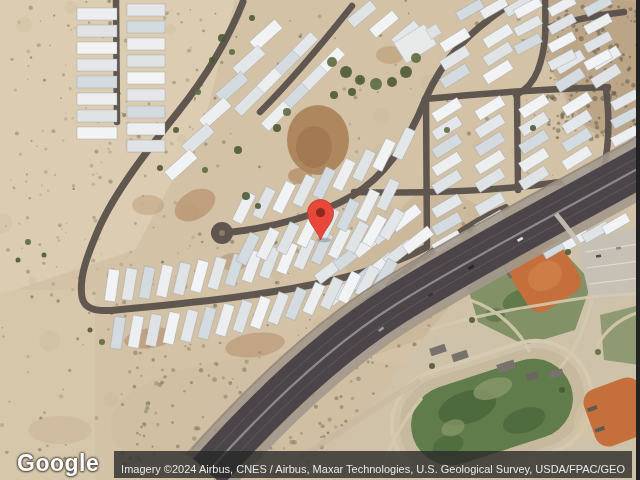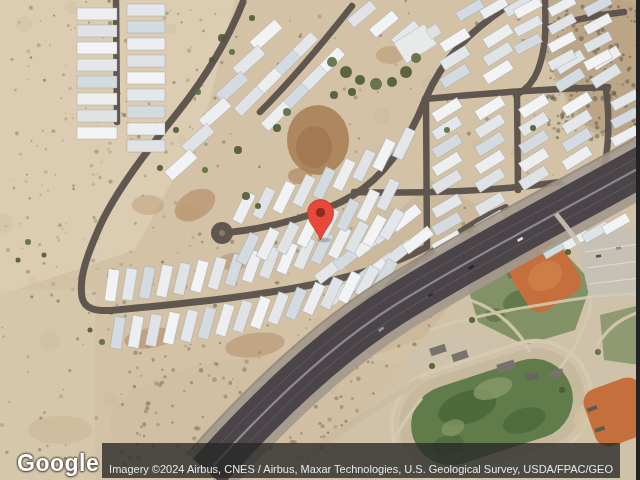--- a/index.html
+++ b/index.html
@@ -10,23 +10,23 @@
   }
   .screen svg{position:absolute;left:0;top:0;display:block;}
   .google-logo{
     position:absolute;left:17px;bottom:3px;z-index:5;
     font-size:23px;font-weight:700;letter-spacing:.5px;color:#fff;
     text-shadow:0 1px 2px rgba(70,62,52,.95),1px 0 2px rgba(70,62,52,.7),
                 -1px 0 2px rgba(70,62,52,.7),0 -1px 2px rgba(70,62,52,.7);
     cursor:pointer;user-select:none;
   }
   .attribution{
-    position:absolute;right:16px;bottom:2px;z-index:5;
+    position:absolute;right:4px;bottom:2px;z-index:5;
     background:rgba(40,40,40,.78);color:#e8e8e8;
-    font-size:11px;line-height:14px;padding:19px 7px 2px 7px;white-space:nowrap;
+    font-size:11px;line-height:14px;padding:11px 7px 2px 7px;white-space:nowrap;
   }
 </style>
 </head>
 <body>
 
 <div class="screen" style="--desert: #d3c2a6; --road: #5b534c; --highway: #4b4549; --hwyshoulder: #a2988b; --green: #607c4a; --orange: #c5703c; --parkground: #cfc2aa; --dirt: #ab8158;">
 
   <svg width="640" height="480" viewBox="0 0 640 480">
 
     <rect x="0" y="0" width="640" height="480" style="fill:var(--desert)"></rect>

